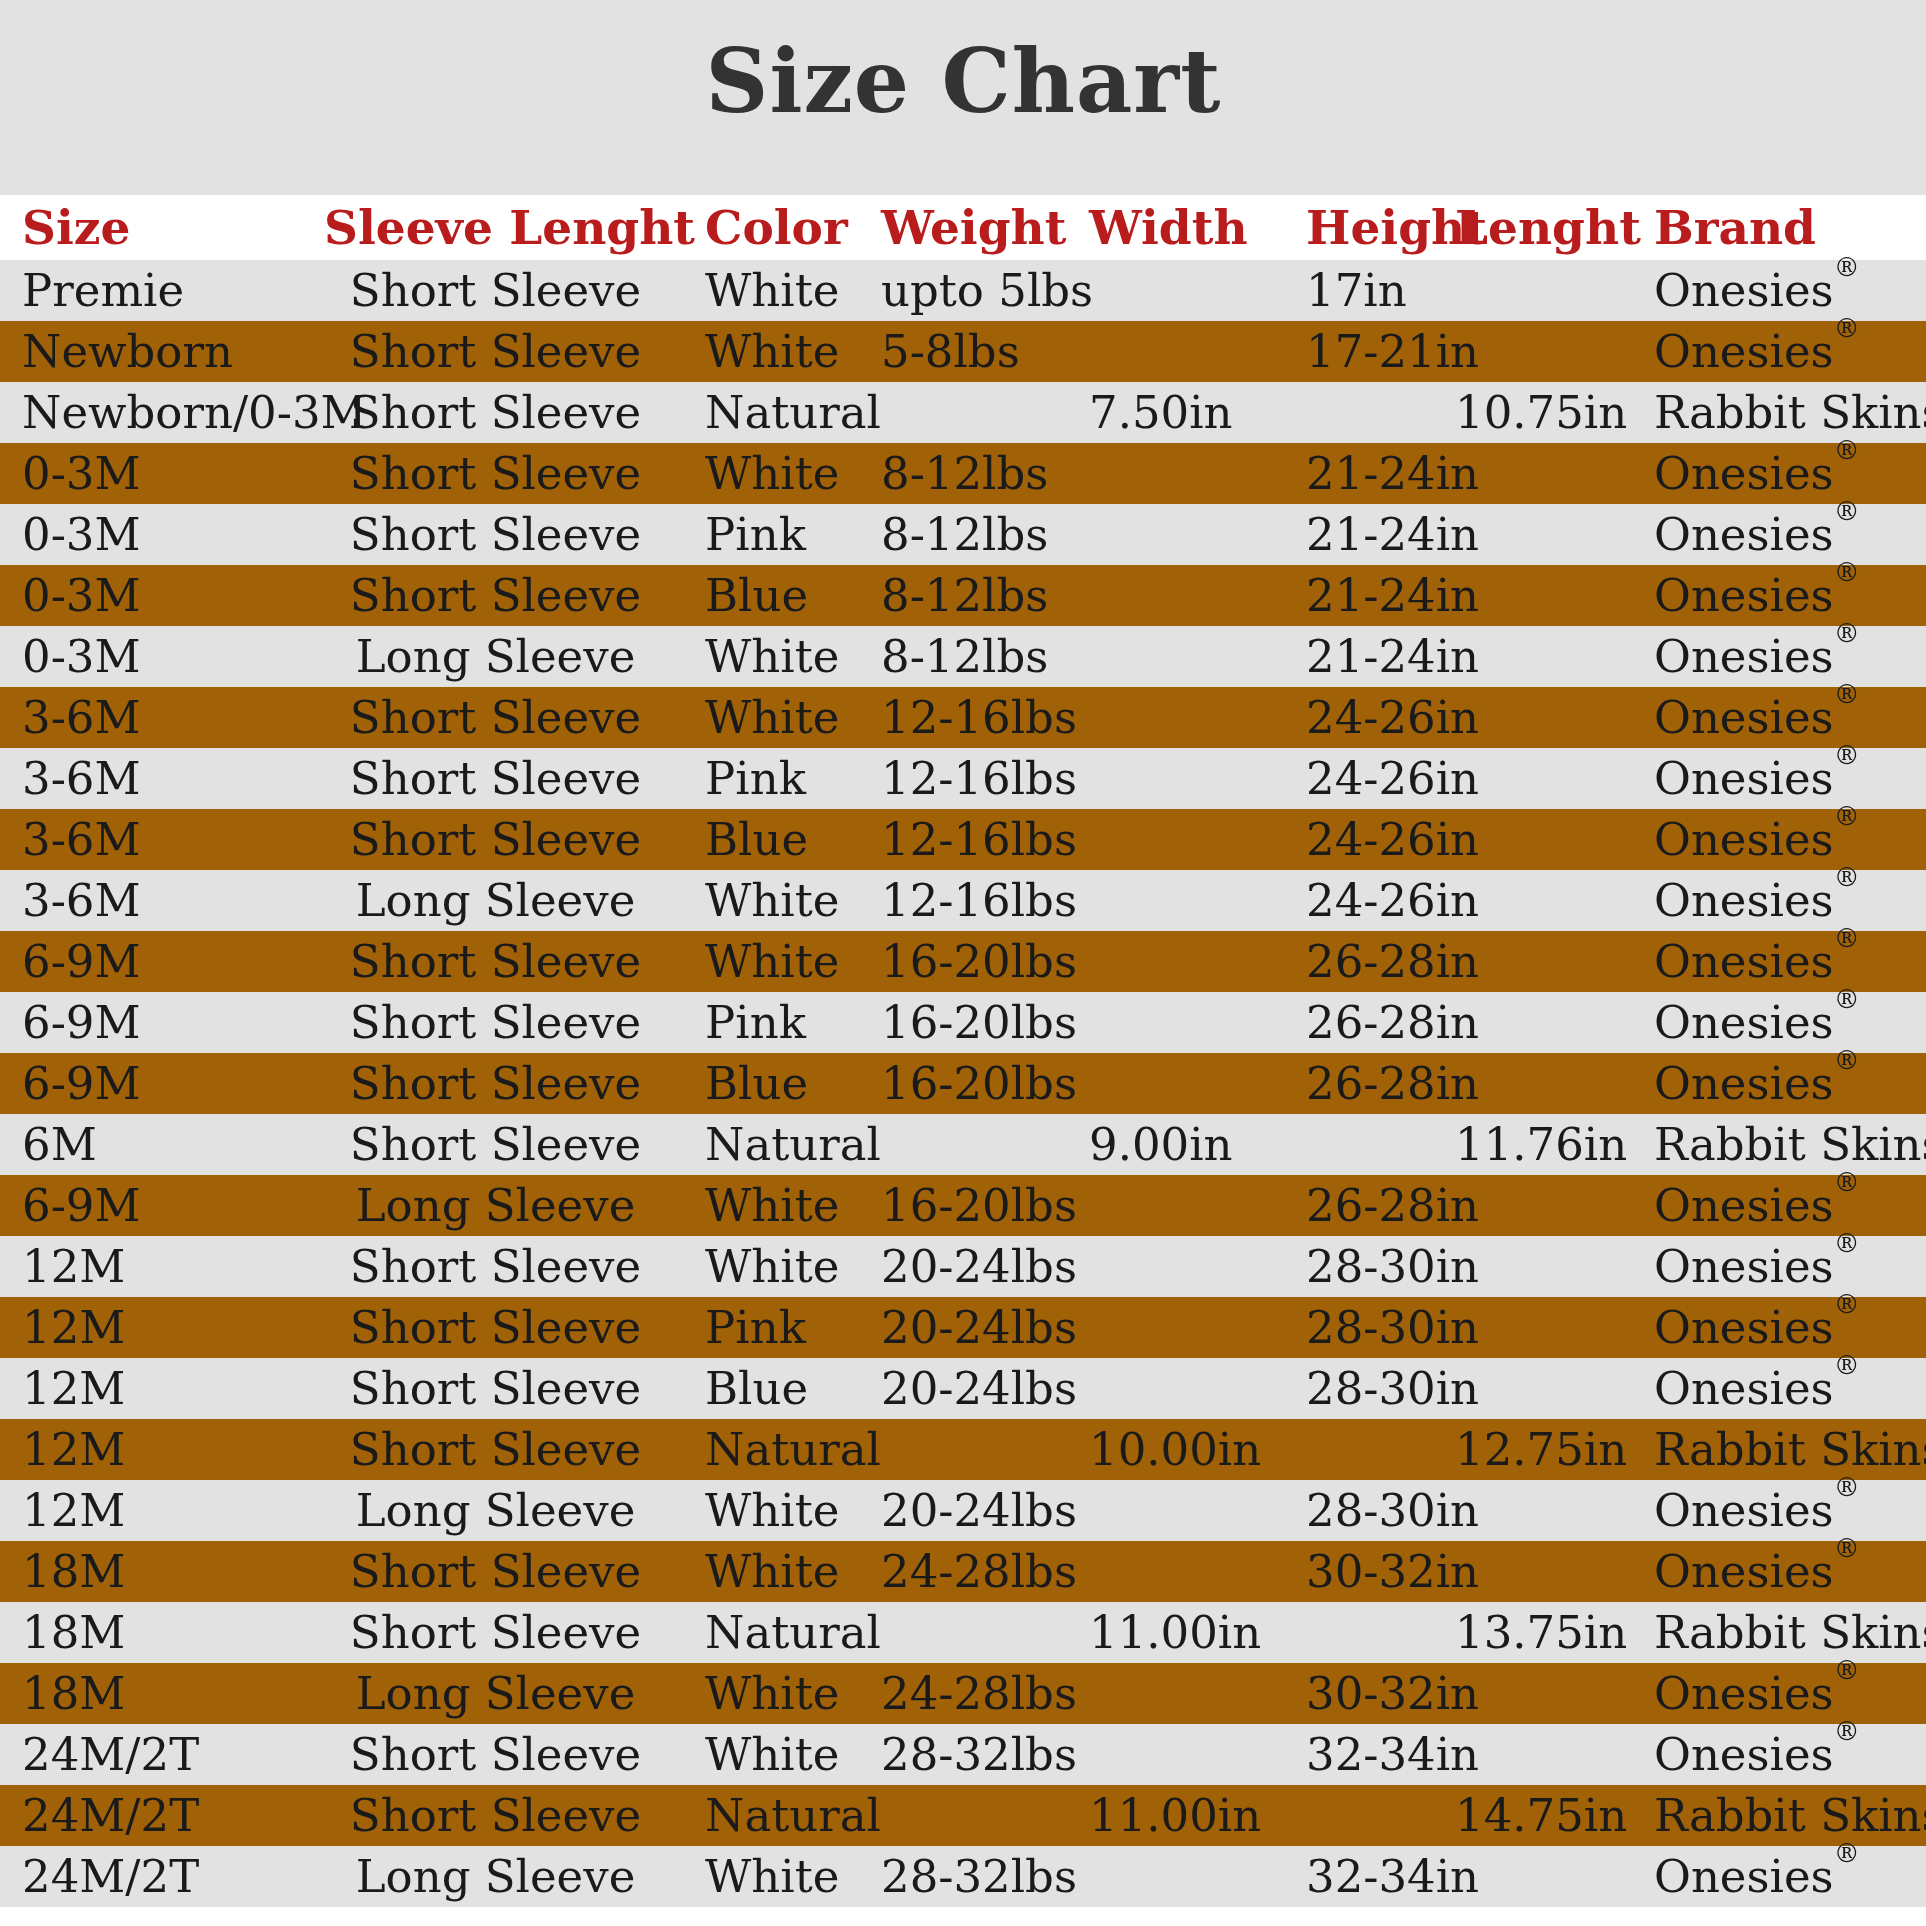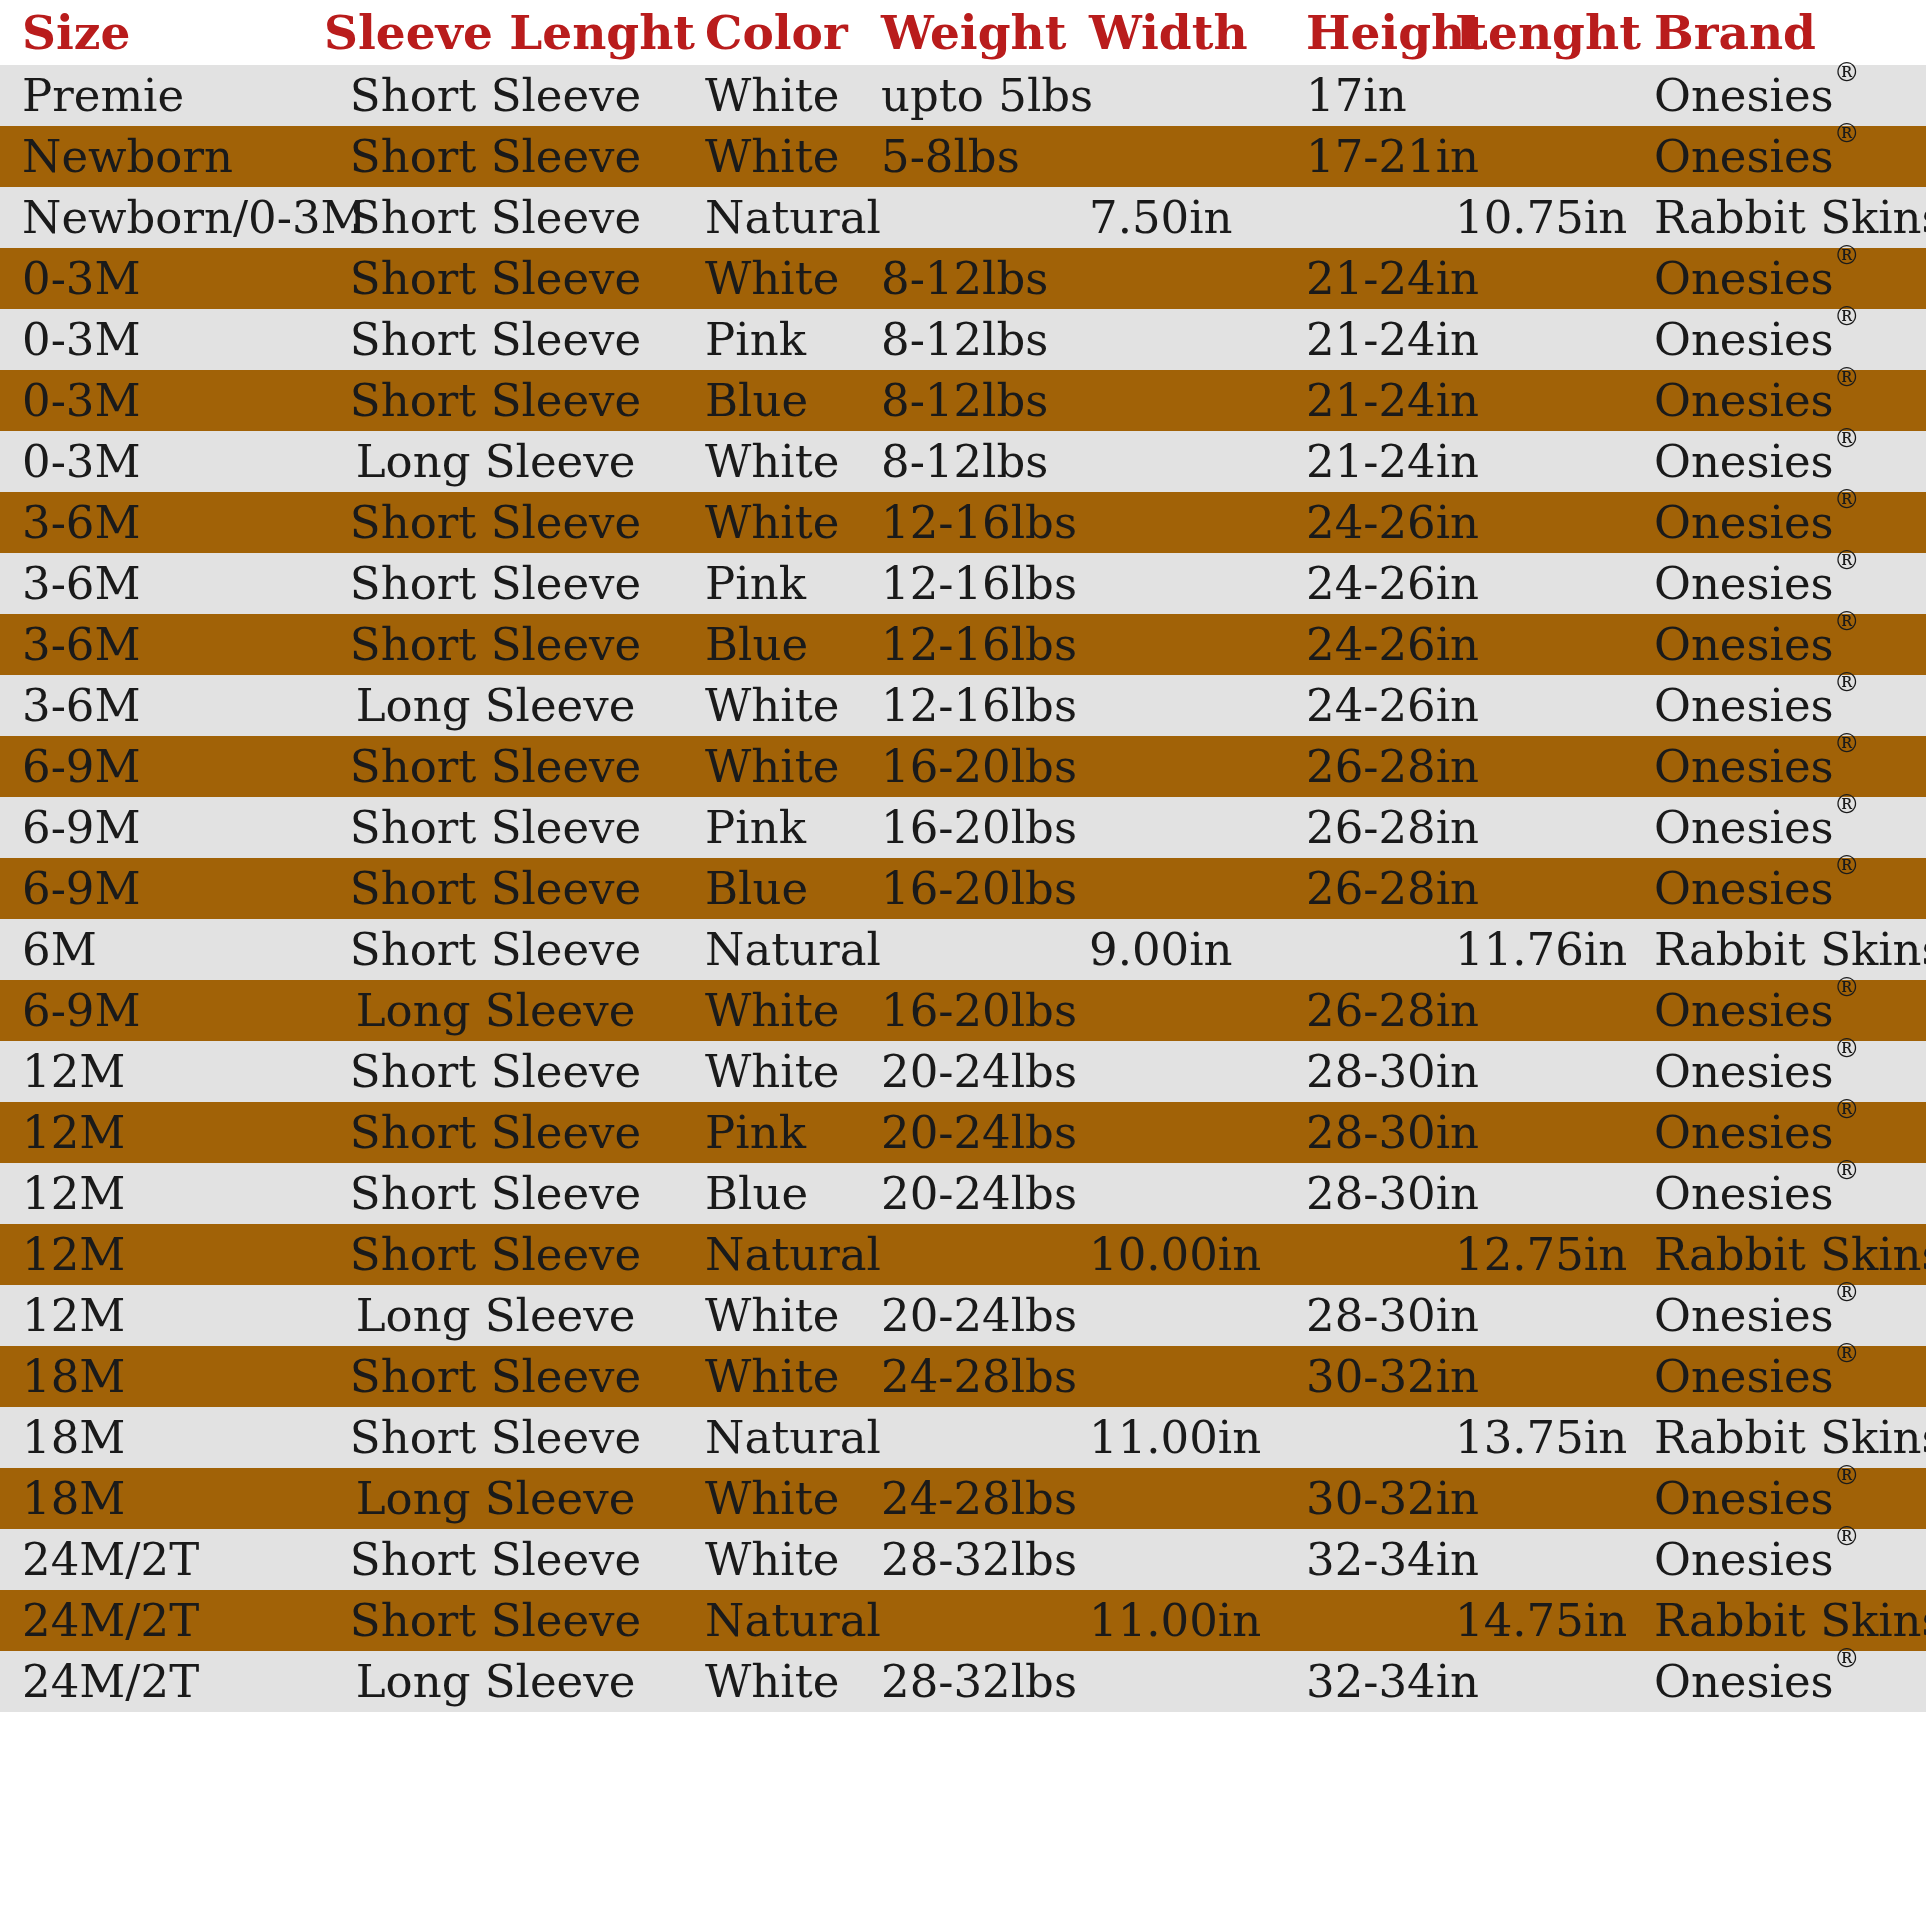--- a/index.html
+++ b/index.html
@@ -63,20 +63,23 @@
     font-size: 26px;
     vertical-align: 30px;
     line-height: 0;
   }
 </style>
 </head>
 <body>
 
 <div class="page">
 
+  <div class="titlebar">
+    <h1 class="page-title">Size Chart</h1>
+  </div>
 
   <div class="table">
 
     <div class="hdr-row">
       <span class="cell c-size">Size</span>
       <span class="cell c-sleeve">Sleeve Lenght</span>
       <span class="cell c-color">Color</span>
       <span class="cell c-weight">Weight</span>
       <span class="cell c-width">Width</span>
       <span class="cell c-height">Height</span>

